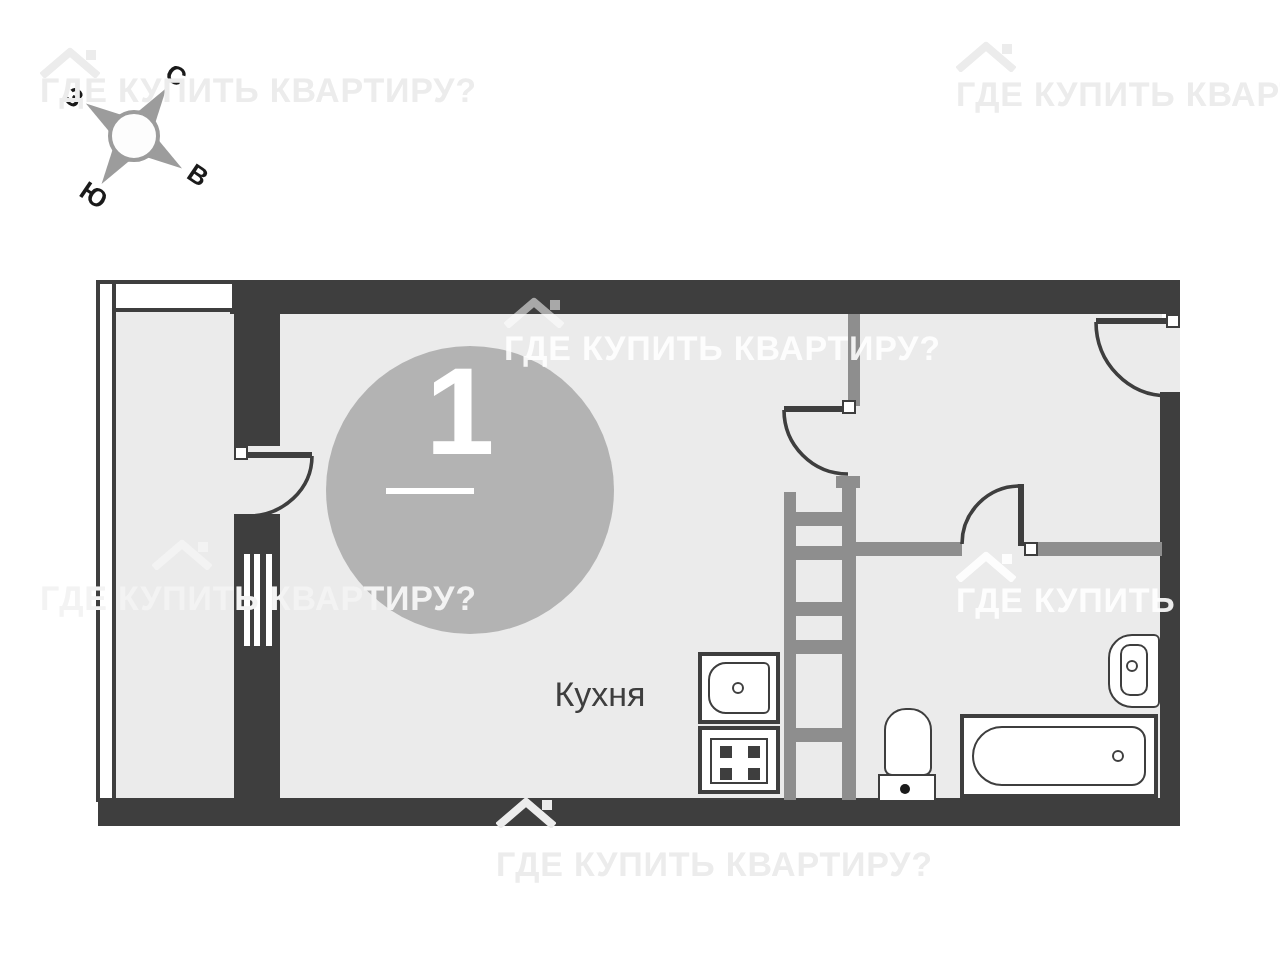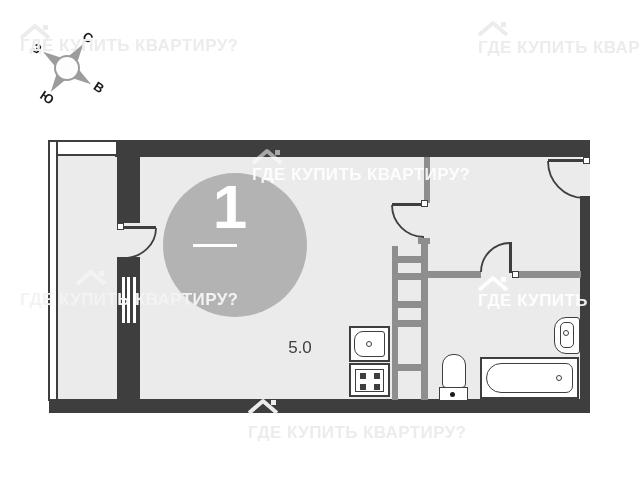--- a/index.html
+++ b/index.html
@@ -110,21 +110,21 @@
   <div class="fix" style="left:480px;top:357px;width:99px;height:42px;">
     <div class="fix thin" style="left:4px;top:4px;width:87px;height:30px;border-radius:15px 7px 7px 15px;"></div>
     <div class="drain" style="left:74px;top:16px;"></div>
   </div>
   <div class="fix thin" style="left:554px;top:317px;width:26px;height:37px;border-radius:12px 3px 3px 12px;">
     <div class="fix thin" style="left:5px;top:4px;width:14px;height:26px;border-radius:5px;"></div>
     <div class="drain" style="left:8px;top:12px;"></div>
   </div>
 
   <div class="room-label">
-    <div>5.0</div>
+    <div>Кухня</div>
   </div>
 
   <div class="abs" style="left:25px;top:26px;width:84px;height:84px;">
     <svg width="84" height="84" viewBox="0 0 84 84">
       <g transform="rotate(34 42 42)" fill="#9c9c9c">
         <polygon points="42,13 35,37 49,37"></polygon>
         <polygon points="42,71 35,47 49,47"></polygon>
         <polygon points="13,42 37,35 37,49"></polygon>
         <polygon points="71,42 47,35 47,49"></polygon>
       </g>

